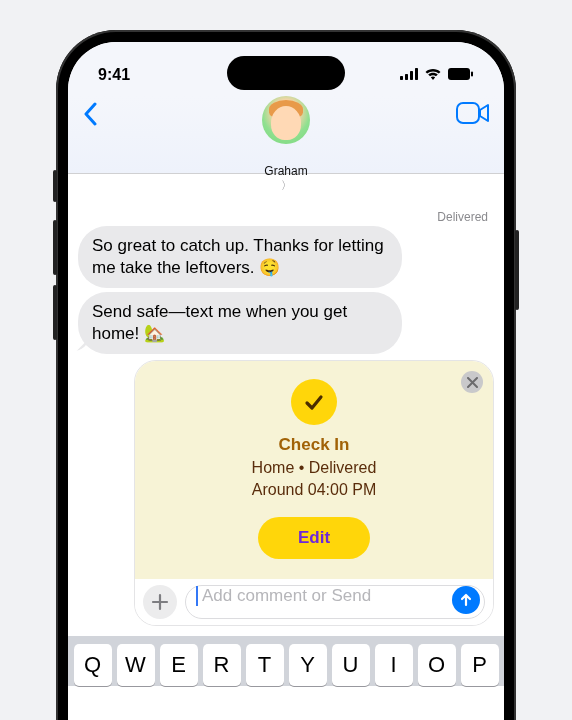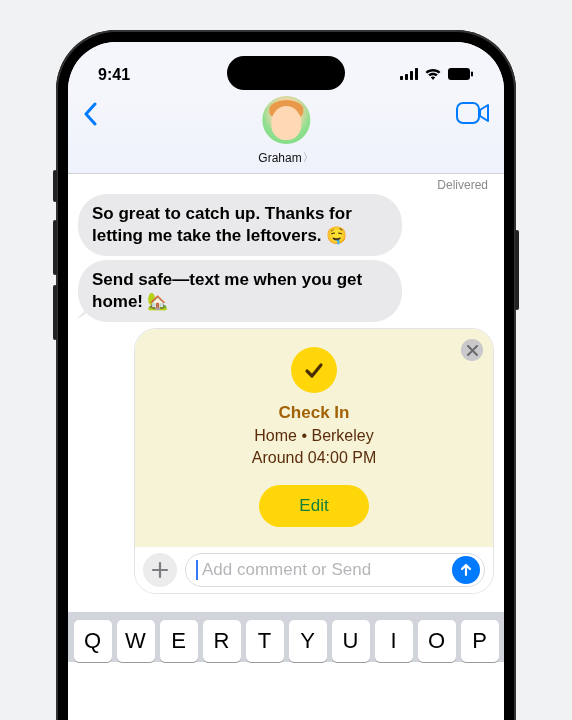--- a/index.html
+++ b/index.html
@@ -96,53 +96,54 @@
   .avatar-hair {
     position: absolute;
     width: 34px; height: 18px;
     background: #e89a4a;
     left: 7px; top: 4px;
     border-radius: 50% 50% 30% 30%;
   }
   .contact-name {
     font-size: 12px;
     color: #111;
-    margin-top: 6px;
+    margin-top: 20px;
     display: flex;
     align-items: center;
     font-weight: 400;
+    flex-direction: column;
   }
   .contact-name .chev { color: #8a8a8e; font-size: 11px; margin-left: 1px; }
   .video-btn {
     margin-left: auto;
     color: #007aff;
     padding-top: 4px;
   }
   .thread {
-    padding: 4px 10px 18px;
+    padding: 4px 10px 10px;
     background: #fff;
+    margin-top: 32px;
   }
   .delivered {
     text-align: right;
     color: #8a8a8e;
     font-size: 12px;
     padding-right: 6px;
     margin-bottom: 2px;
   }
   .bubble {
     background: #e9e9eb;
     border-radius: 29px;
     padding: 9px 14px;
     font-size: 17px;
     line-height: 1.3;
     max-width: 78%;
     margin-bottom: 4px;
     color: #000;
     position: relative;
-    font-weight: bold;
   }
   .bubble.tail::after {
     content: "";
     position: absolute;
     left: -5px;
     bottom: 2px;
     width: 14px;
     height: 14px;
     background: #e9e9eb;
     border-bottom-right-radius: 14px;
@@ -180,23 +181,23 @@
     margin: 0 auto 10px;
     display: flex;
     align-items: center;
     justify-content: center;
     color: #4a2d00;
   }
   .ci-title { color: #a16207; font-weight: 700; font-size: 17px; margin-bottom: 2px; }
   .ci-line { color: #5a2d0c; font-size: 16px; line-height: 1.35; }
   .edit-btn {
     background: #ffd60a;
-    color: #15803d;
+    color: #6d28d9;
     font-size: 17px;
-    font-weight: 400;
+    font-weight: 700;
     border: none;
     padding: 11px 40px;
     border-radius: 24px;
     margin-top: 16px;
   }
   .input-row {
     display: flex;
     align-items: center;
     padding: 8px 10px;
     background: #fff;
@@ -211,21 +212,20 @@
     align-items: center;
     justify-content: center;
     color: #7d7d81;
   }
   .text-field {
     flex: 1;
     border: 1px solid #dcdcdf;
     border-radius: 18px;
     height: 34px;
     display: flex;
-    align-items: center;
     padding: 0 4px 0 10px;
     position: relative;
   }
   .cursor {
     width: 2px; height: 20px;
     background: #3478f6;
   }
   .placeholder {
     color: #b6b6ba;
     font-size: 17px;
@@ -333,21 +333,21 @@
             <svg width="11" height="11" viewBox="0 0 11 11">
                 <path d="M1 1 L10 10 M10 1 L1 10" stroke="#6b6b6d" stroke-width="2" stroke-linecap="round"></path>
               </svg>
           </div>
           <div class="check-badge">
             <svg width="24" height="24" viewBox="0 0 24 24">
                 <path d="M5 13 L10 18 L19 7" stroke="#4a2d00" stroke-width="3.2" fill="none" stroke-linecap="round" stroke-linejoin="round"></path>
               </svg>
           </div>
           <div class="ci-title">Check In</div>
-          <div class="ci-line">Home • Berkeley</div>
+          <div class="ci-line">Home • Delivered</div>
           <div class="ci-line">Around 04:00 PM</div>
           <button class="edit-btn">Edit</button>
         </div>
         <div class="input-row" style="border-top:none;padding:6px 8px;">
           <div class="plus-btn">
             <svg width="18" height="18" viewBox="0 0 18 18">
                 <path d="M9 2 V16 M2 9 H16" stroke="#7d7d81" stroke-width="2.2" stroke-linecap="round"></path>
               </svg>
           </div>
           <div class="text-field">

